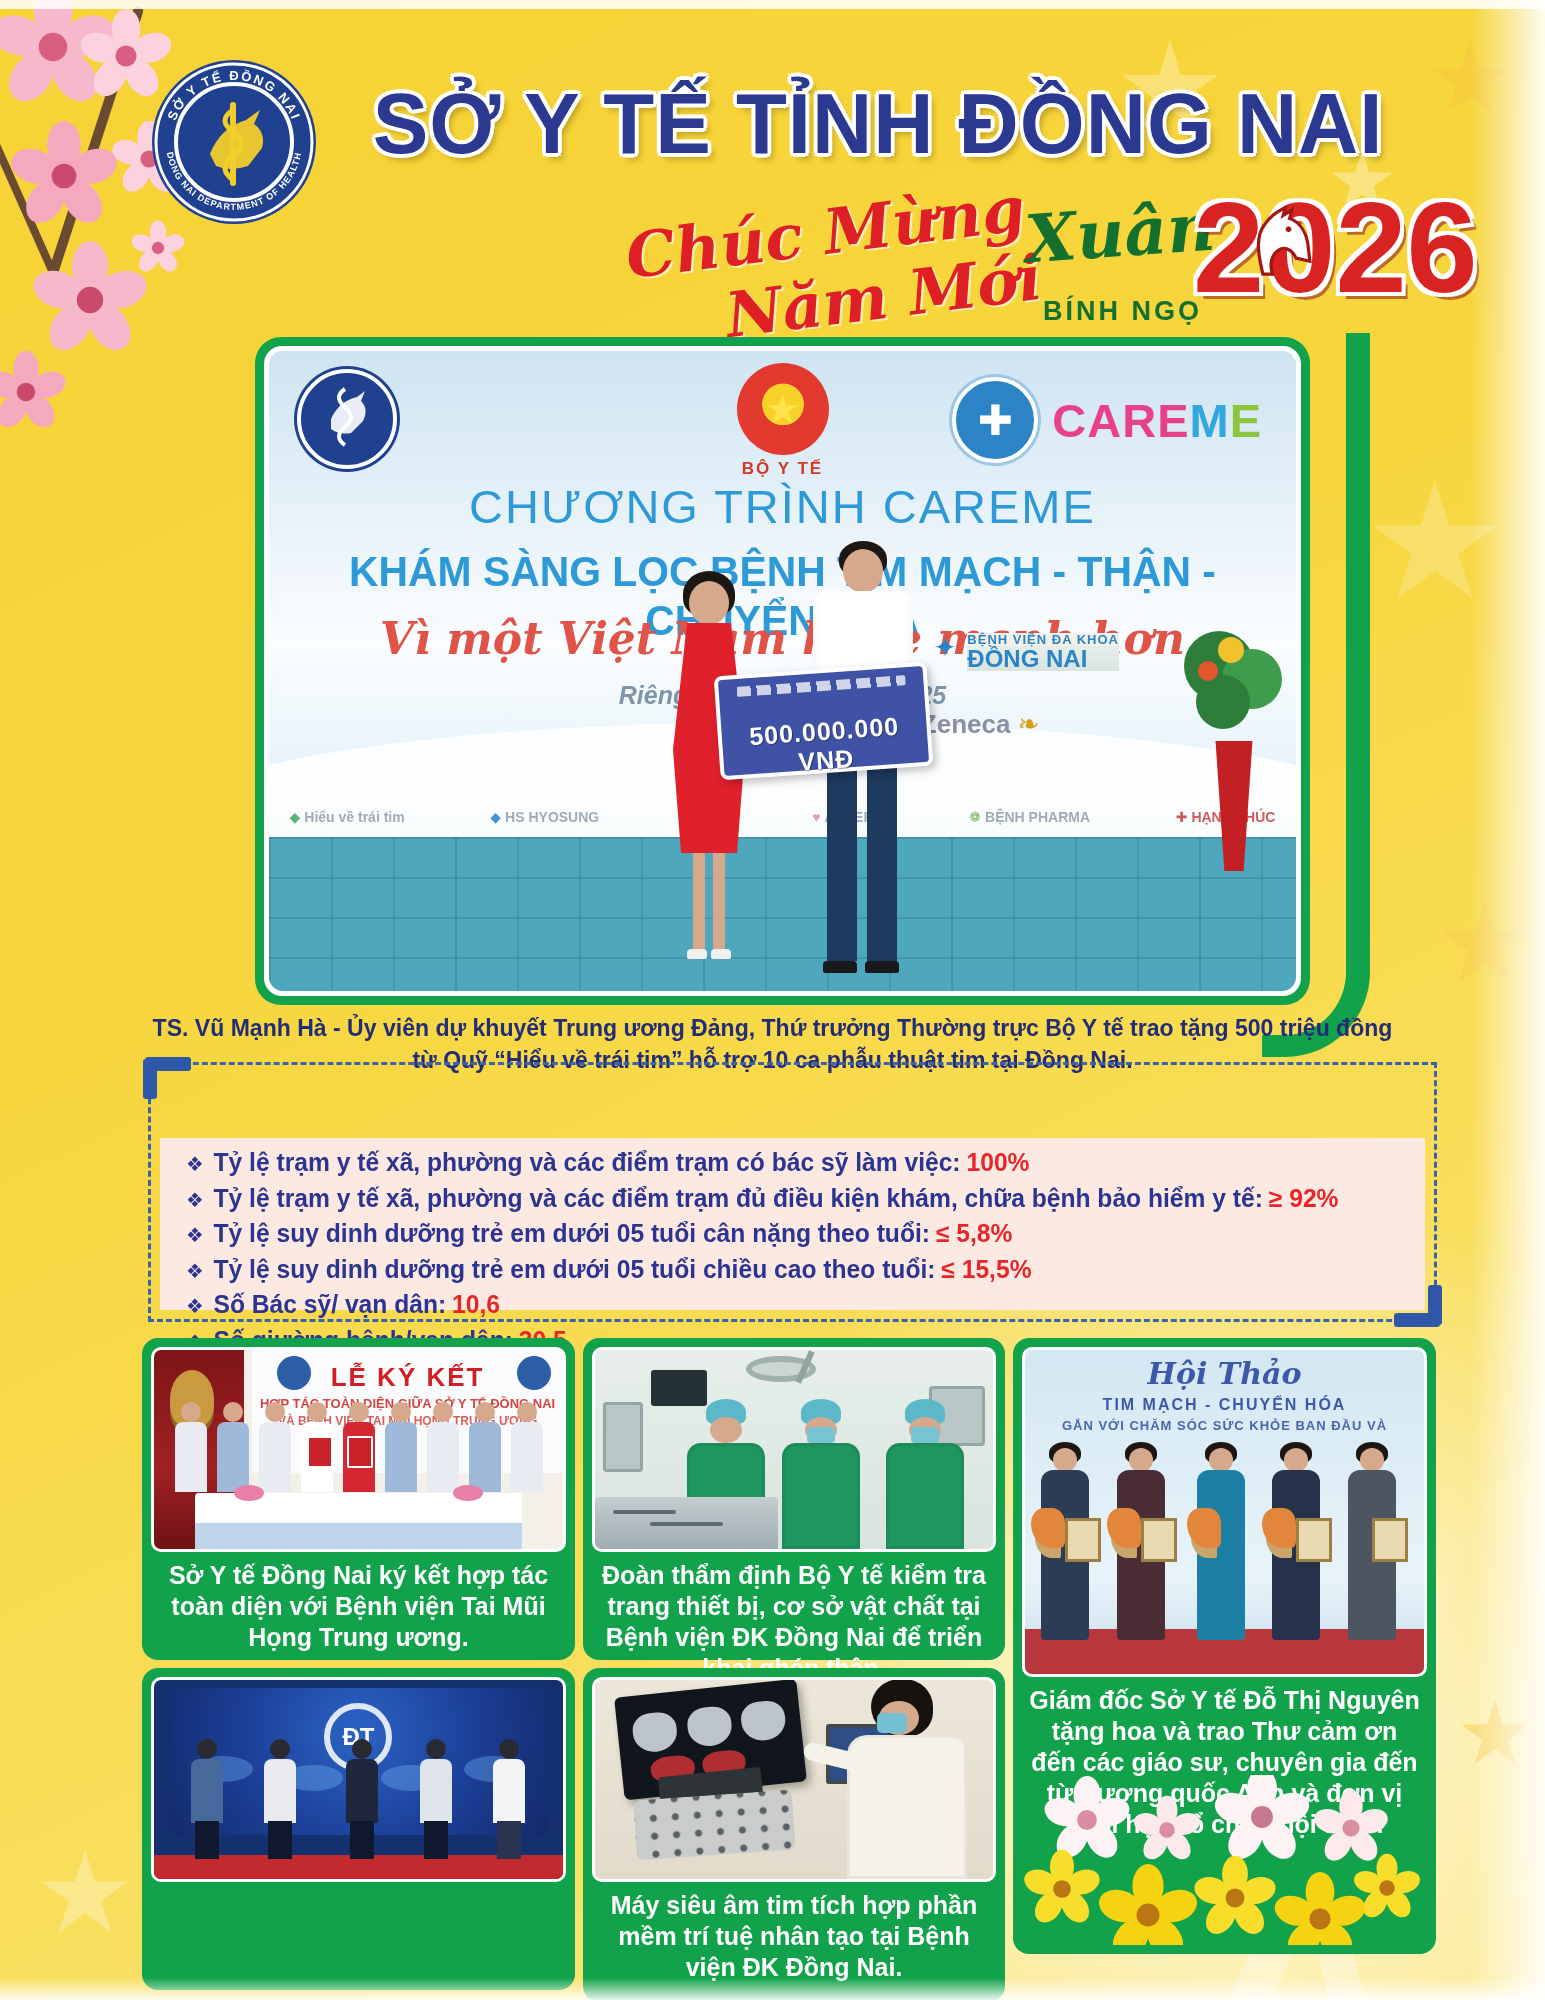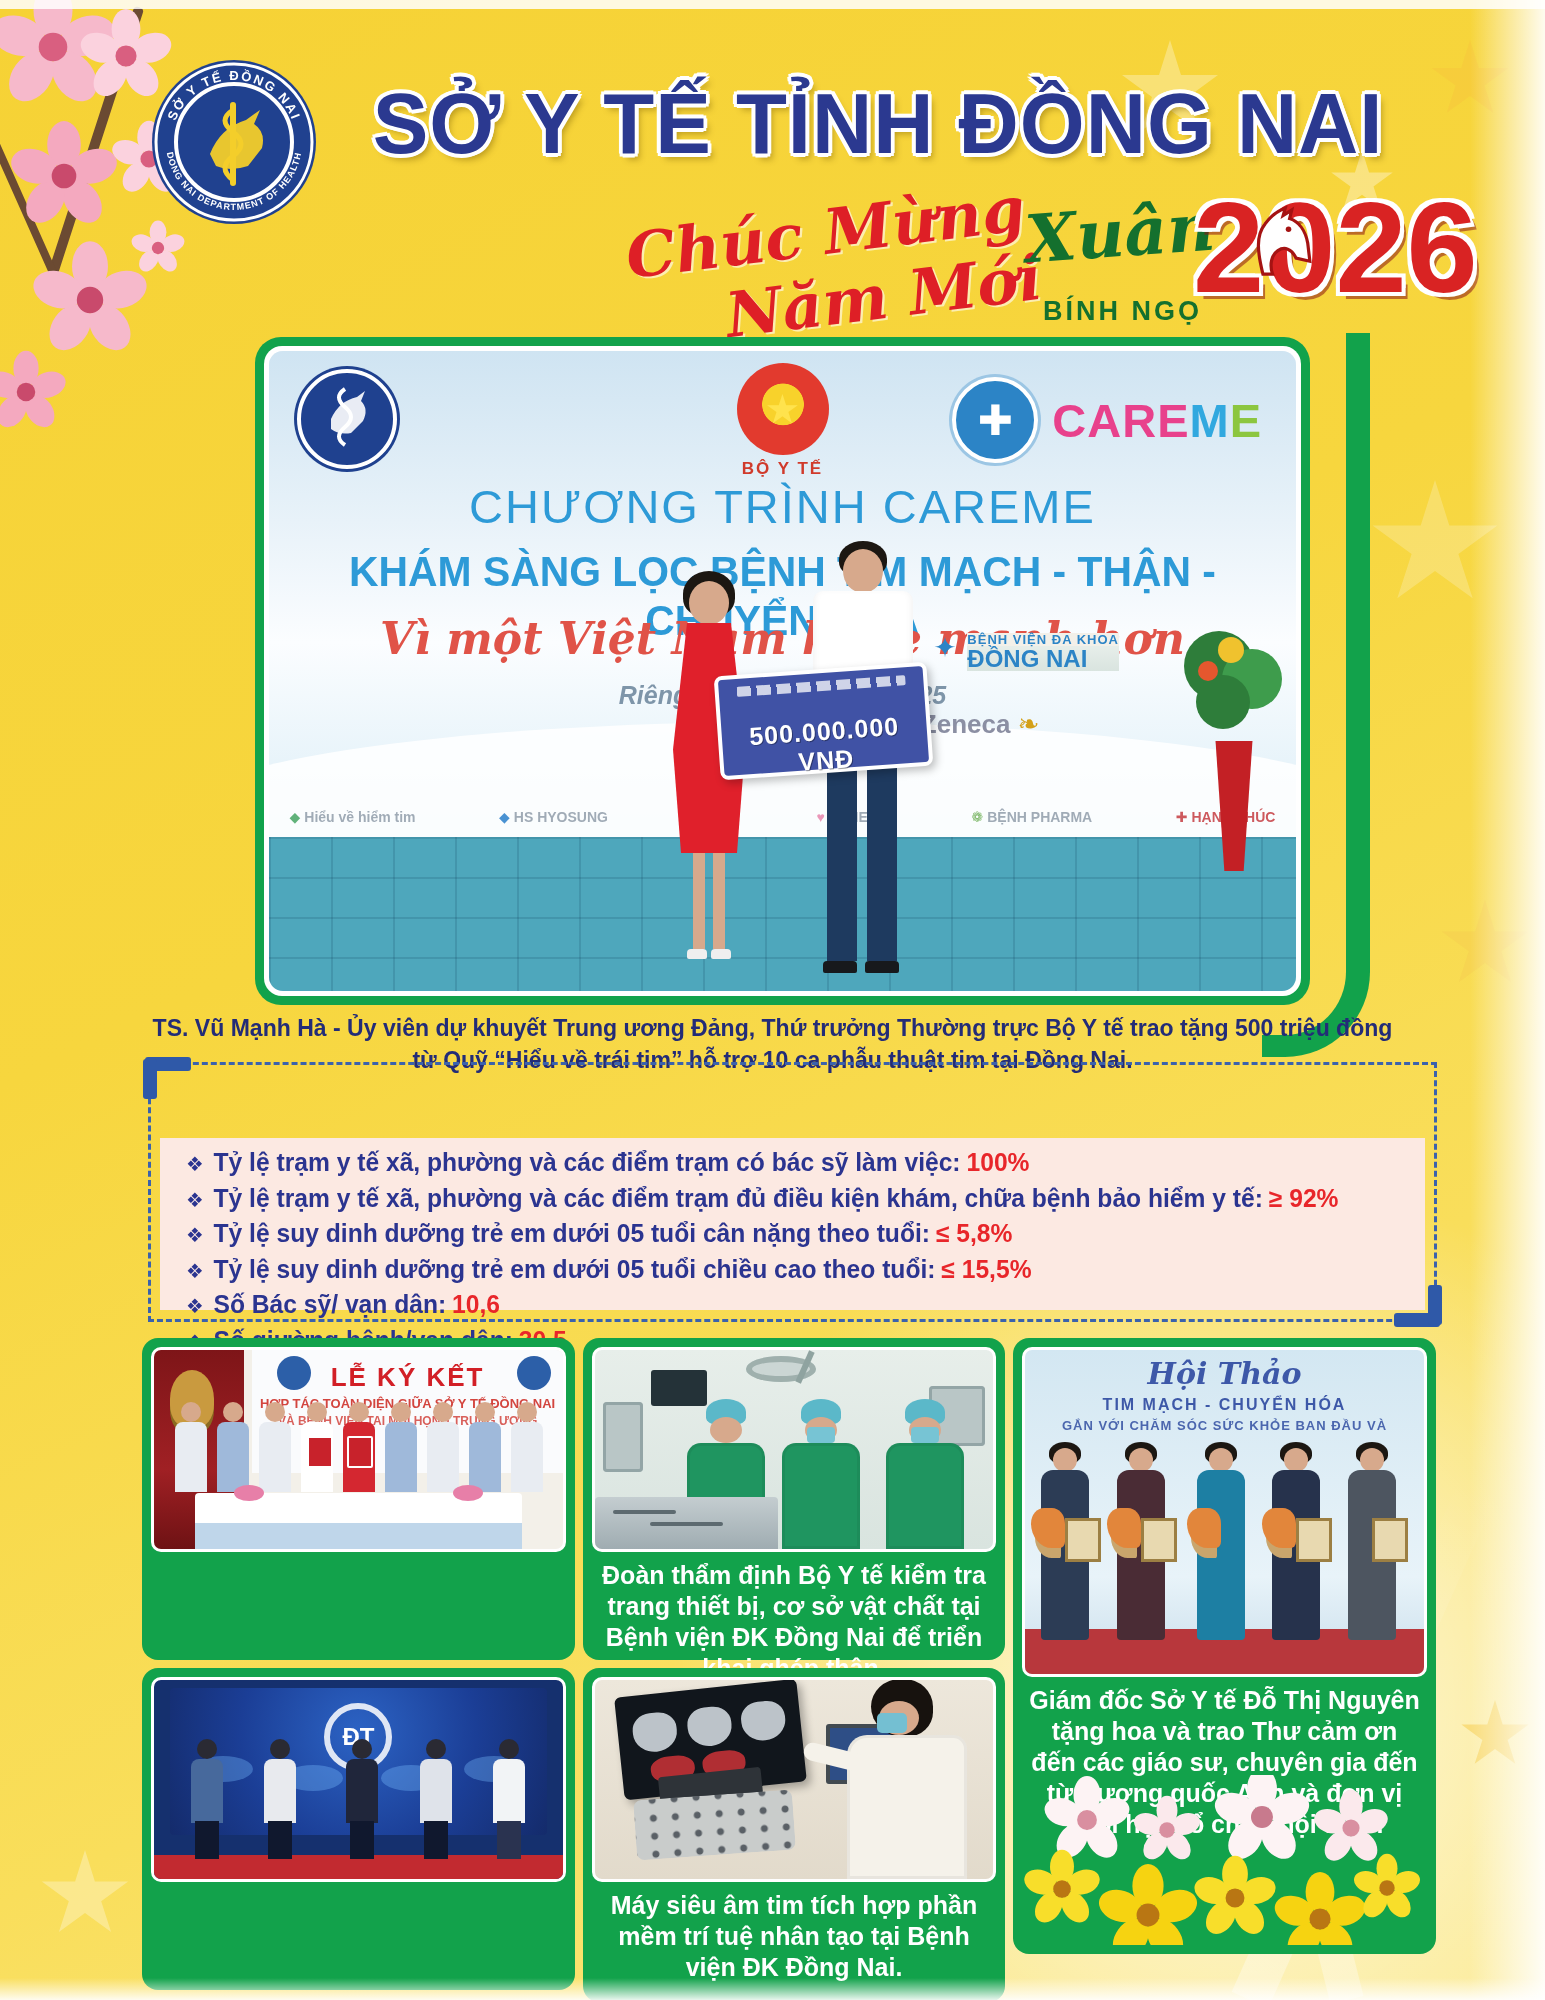--- a/index.html
+++ b/index.html
@@ -320,21 +320,21 @@
         <div class="dateline">Riêng, ngày … 11 năm 2025</div>
 
         <div class="az"><span>AstraZeneca</span> <b>❧</b></div>
         <div class="bvdk">
           <span class="ic">✦</span>
           <div class="s1">BỆNH VIỆN ĐA KHOA</div>
           <div class="s2">ĐỒNG NAI</div>
         </div>
 
         <div class="sponsor-row">
-          <span class="sp"><i style="color:#3BA05A">◆</i><span>Hiểu về hiểm tim</span></span>
+          <span class="sp"><i style="color:#3BA05A">◆</i><span>Hiểu về trái tim</span></span>
           <span class="sp"><i style="color:#1E78C8">◆</i><span>HS HYOSUNG</span></span>
           <span class="sp" style="color:#C23136"><span>Viettel</span></span>
           <span class="sp"><i style="color:#E77FA8">♥</i><span>AI MERA</span></span>
           <span class="sp"><i style="color:#58A33C">❁</i><span>BỆNH PHARMA</span></span>
           <span class="sp" style="color:#C23136"><i>✚</i><span>HẠNH PHÚC</span></span>
         </div>
 
         <div class="person" style="left:380px;top:220px;width:120px;height:410px">
           <div class="hair" style="left:34px;top:0;width:52px;height:46px"></div>
           <div class="head" style="left:40px;top:10px;width:40px;height:44px"></div>
@@ -444,20 +444,21 @@
           <div class="fig">
               <div class="head"></div>
               <div class="body"></div>
             </div>
         </div>
         <div class="table">
           <div class="fl1"></div>
           <div class="fl2"></div>
         </div>
       </div>
+      <div class="gcap">Sở Y tế Đồng Nai ký kết hợp tác toàn diện với Bệnh viện Tai Mũi Họng Trung ương.</div>
     </div>
 
     <div class="gcard gc2">
       <div class="gphoto h205 s2">
         <div class="lamp"></div>
         <div class="arm"></div>
         <div class="mon"></div>
         <div class="rack" style="left:2%;top:26%;width:40px;height:70px"></div>
         <div class="rack" style="right:2%;top:18%;width:56px;height:60px"></div>
         <div class="doc" style="left:22%">

